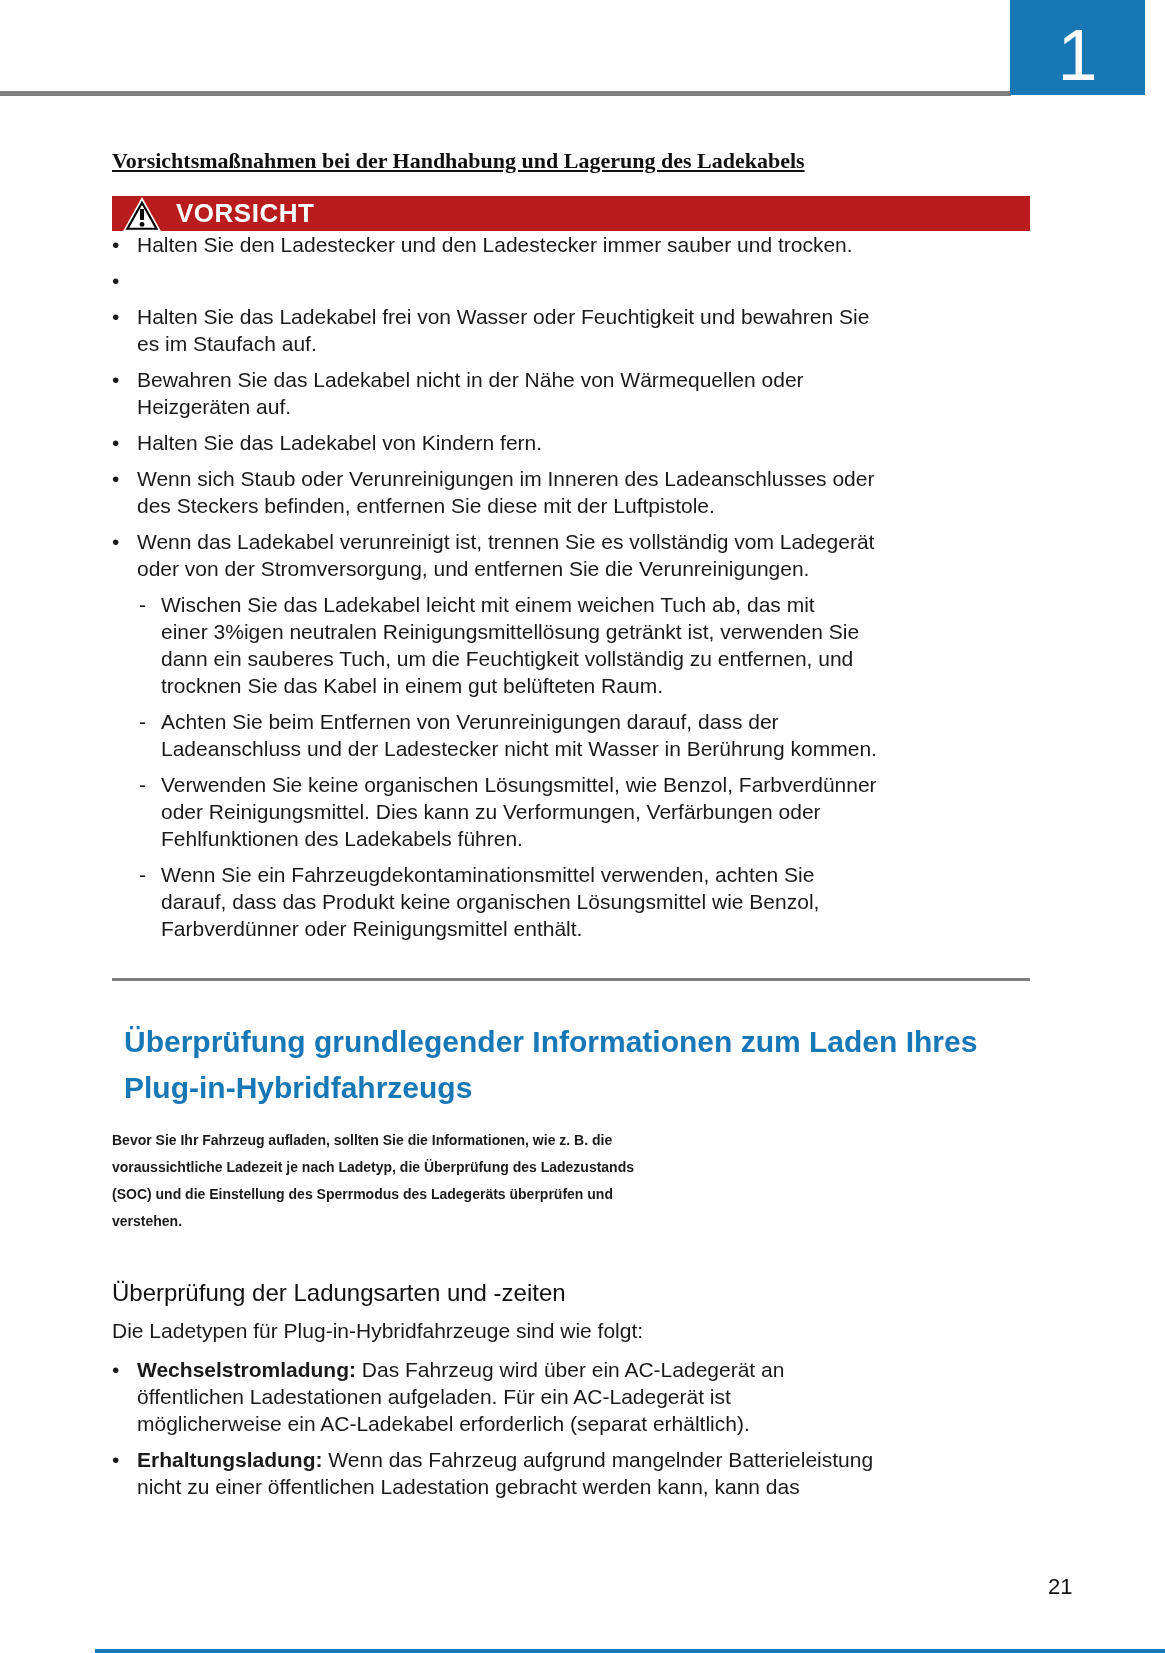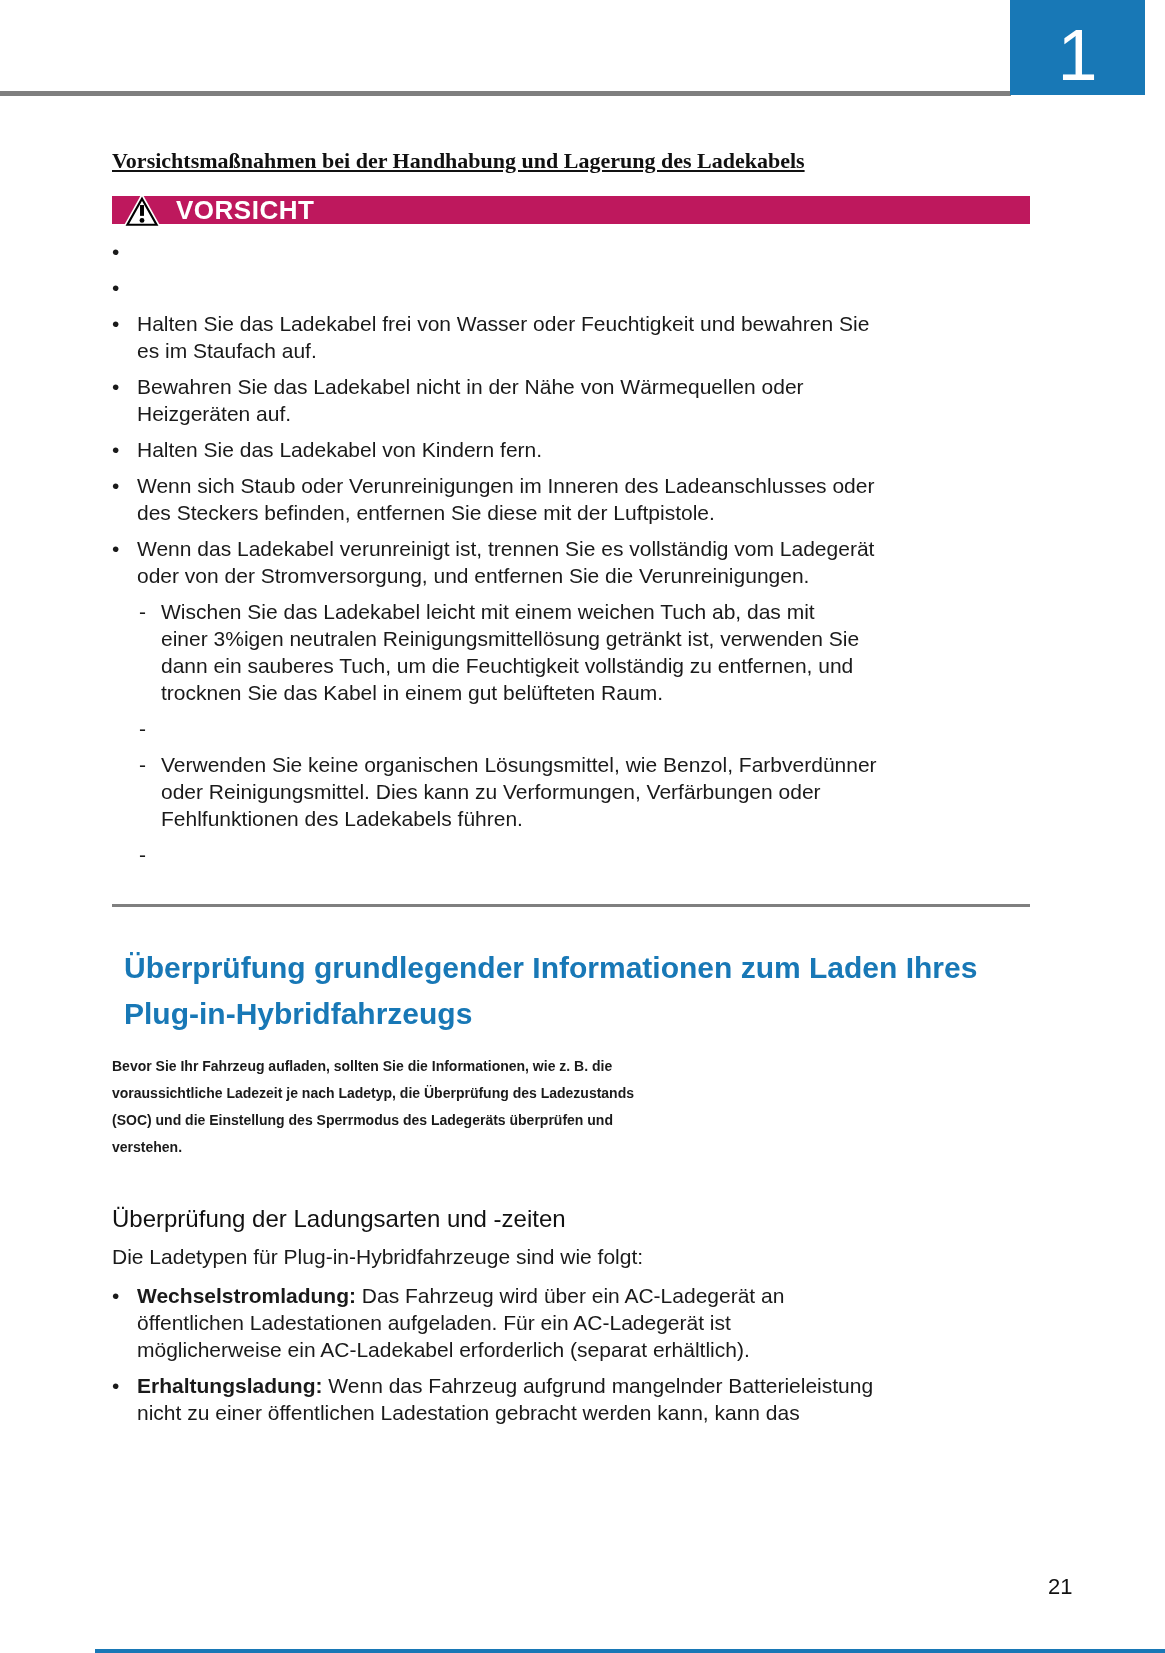--- a/index.html
+++ b/index.html
@@ -14,22 +14,22 @@
     color:#ffffff;display:flex;align-items:center;justify-content:center;
     font-size:72px;padding-top:14px;box-sizing:border-box;line-height:1;
   }
   
   .content{position:absolute;left:112px;top:148px;width:918px;}
   .section-title{
     font-family:"Liberation Serif", serif;font-weight:bold;font-size:22px;
     margin:0 0 22px 0;color:#111;text-decoration:underline;
   }
   .warning-banner{
-    background:#be185d;height:28px;display:flex;align-items:center;
-    padding-left:10px;box-sizing:border-box;margin-bottom:14px;
+    background:#b91c1c;height:35px;display:flex;align-items:center;
+    padding-left:10px;box-sizing:border-box;
   }
   .warning-banner .tri{flex:none;display:flex;align-items:center;}
   .warning-banner .wlabel{
     color:#ffffff;font-weight:bold;font-size:26px;margin-left:14px;letter-spacing:0.5px;
   }
   .blist{font-size:21px;line-height:27px;}
   .b-item{display:flex;margin-bottom:9px;}
   .b-item .marker{flex:none;width:25px;}
   .b-item .btext{white-space:pre-line;}
   .sublist{margin-left:27px;}
@@ -68,20 +68,21 @@
         <rect x="19.8" y="14.5" width="4.4" height="12" fill="#000000"></rect>
         <circle cx="22" cy="31.6" r="2.7" fill="#000000"></circle>
       </svg>
     </span>
     <span class="wlabel">VORSICHT</span>
   </div>
 
   <div class="blist">
     <div class="b-item">
       <span class="marker">•</span>
+      <span class="btext">Halten Sie den Ladestecker und den Ladestecker immer sauber und trocken.</span>
     </div>
     <div class="b-item">
       <span class="marker">•</span>
     </div>
     <div class="b-item">
       <span class="marker">•</span>
       <span class="btext">Halten Sie das Ladekabel frei von Wasser oder Feuchtigkeit und bewahren Sie
 es im Staufach auf.</span>
     </div>
     <div class="b-item">
@@ -107,29 +108,34 @@
     <div class="sublist">
       <div class="b-item sub-item">
         <span class="marker">-</span>
         <span class="btext">Wischen Sie das Ladekabel leicht mit einem weichen Tuch ab, das mit
 einer 3%igen neutralen Reinigungsmittellösung getränkt ist, verwenden Sie
 dann ein sauberes Tuch, um die Feuchtigkeit vollständig zu entfernen, und
 trocknen Sie das Kabel in einem gut belüfteten Raum.</span>
       </div>
       <div class="b-item sub-item">
         <span class="marker">-</span>
+        <span class="btext">Achten Sie beim Entfernen von Verunreinigungen darauf, dass der
+Ladeanschluss und der Ladestecker nicht mit Wasser in Berührung kommen.</span>
       </div>
       <div class="b-item sub-item">
         <span class="marker">-</span>
         <span class="btext">Verwenden Sie keine organischen Lösungsmittel, wie Benzol, Farbverdünner
 oder Reinigungsmittel. Dies kann zu Verformungen, Verfärbungen oder
 Fehlfunktionen des Ladekabels führen.</span>
       </div>
       <div class="b-item sub-item">
         <span class="marker">-</span>
+        <span class="btext">Wenn Sie ein Fahrzeugdekontaminationsmittel verwenden, achten Sie
+darauf, dass das Produkt keine organischen Lösungsmittel wie Benzol,
+Farbverdünner oder Reinigungsmittel enthält.</span>
       </div>
     </div>
   </div>
 
   <hr class="mid-rule">
 
   <h2 class="blue-heading">Überprüfung grundlegender Informationen zum Laden Ihres
 Plug-in-Hybridfahrzeugs</h2>
 
   <p class="para">Bevor Sie Ihr Fahrzeug aufladen, sollten Sie die Informationen, wie z. B. die

